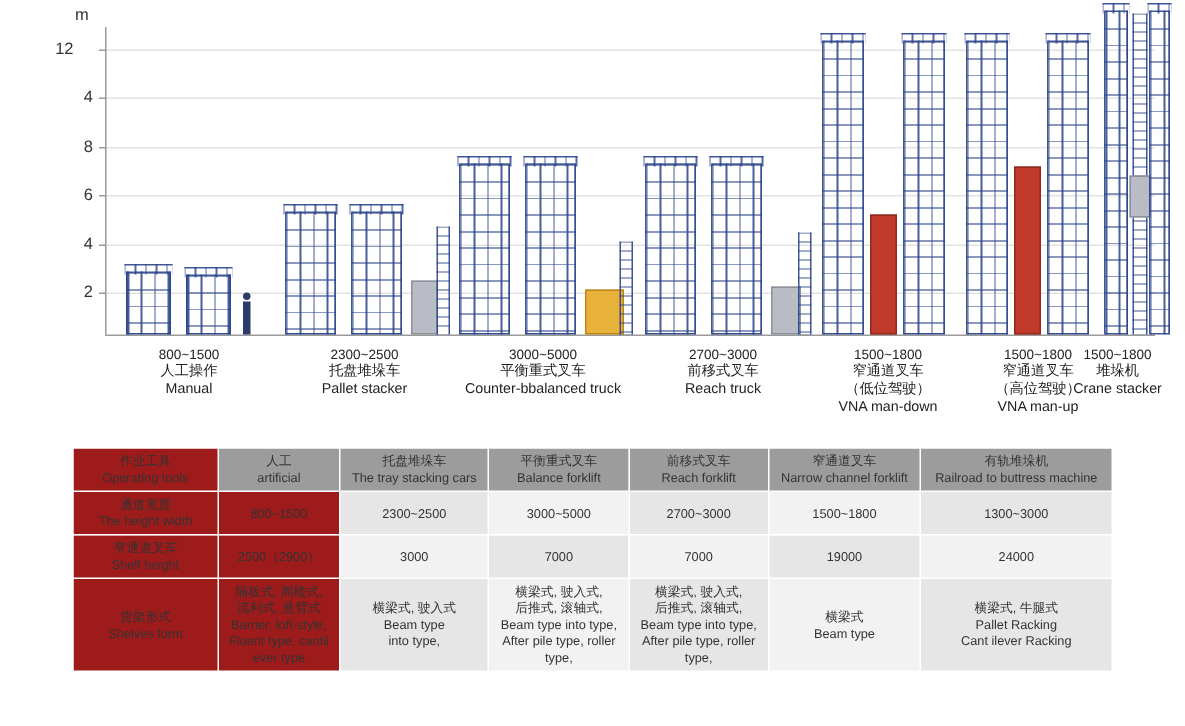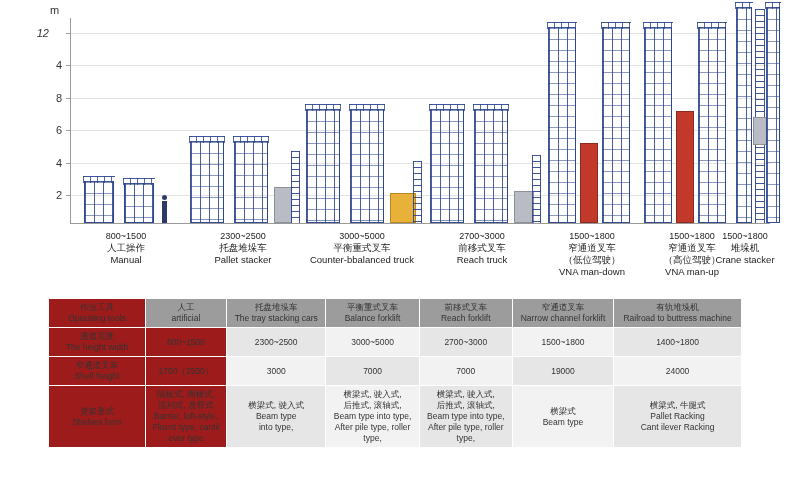--- a/index.html
+++ b/index.html
@@ -61,21 +61,21 @@
 
     <div class="yunit">m</div>
 
     <div class="gridline" style="top:33px;"></div>
     <div class="gridline" style="top:65px;"></div>
     <div class="gridline" style="top:98px;"></div>
     <div class="gridline" style="top:130px;"></div>
     <div class="gridline" style="top:163px;"></div>
     <div class="gridline" style="top:195px;"></div>
 
-    <div class="ylab" style="left:27px;top:27px;font-style:italic;">12</div>
+    <div class="ylab" style="left:27px;top:27px;">12</div>
     <div class="ylab" style="left:40px;top:59px;">4</div>
     <div class="ylab" style="left:40px;top:92px;">8</div>
     <div class="ylab" style="left:40px;top:124px;">6</div>
     <div class="ylab" style="left:40px;top:157px;">4</div>
     <div class="ylab" style="left:40px;top:189px;">2</div>
 
     <div class="tick" style="top:33px;"></div>
     <div class="tick" style="top:65px;"></div>
     <div class="tick" style="top:98px;"></div>
     <div class="tick" style="top:130px;"></div>
@@ -259,29 +259,29 @@
     <tr>
       <td class="rowhead">
         <div>通道宽度</div>
         <div>The height width</div>
       </td>
       <td class="red-cell">800~1500</td>
       <td class="cell-a">2300~2500</td>
       <td class="cell-b">3000~5000</td>
       <td class="cell-a">2700~3000</td>
       <td class="cell-b">1500~1800</td>
-      <td class="cell-a">1400~1800</td>
+      <td class="cell-a">1300~3000</td>
     </tr>
 
     <tr>
       <td class="rowhead">
         <div>窄通道叉车</div>
         <div>Shelf height</div>
       </td>
-      <td class="red-cell">1700（2500）</td>
+      <td class="red-cell">2500（2900）</td>
       <td class="cell-b">3000</td>
       <td class="cell-a">7000</td>
       <td class="cell-b">7000</td>
       <td class="cell-a">19000</td>
       <td class="cell-b">24000</td>
     </tr>
 
     <tr>
       <td class="rowhead">
         <div>货架形式</div>

